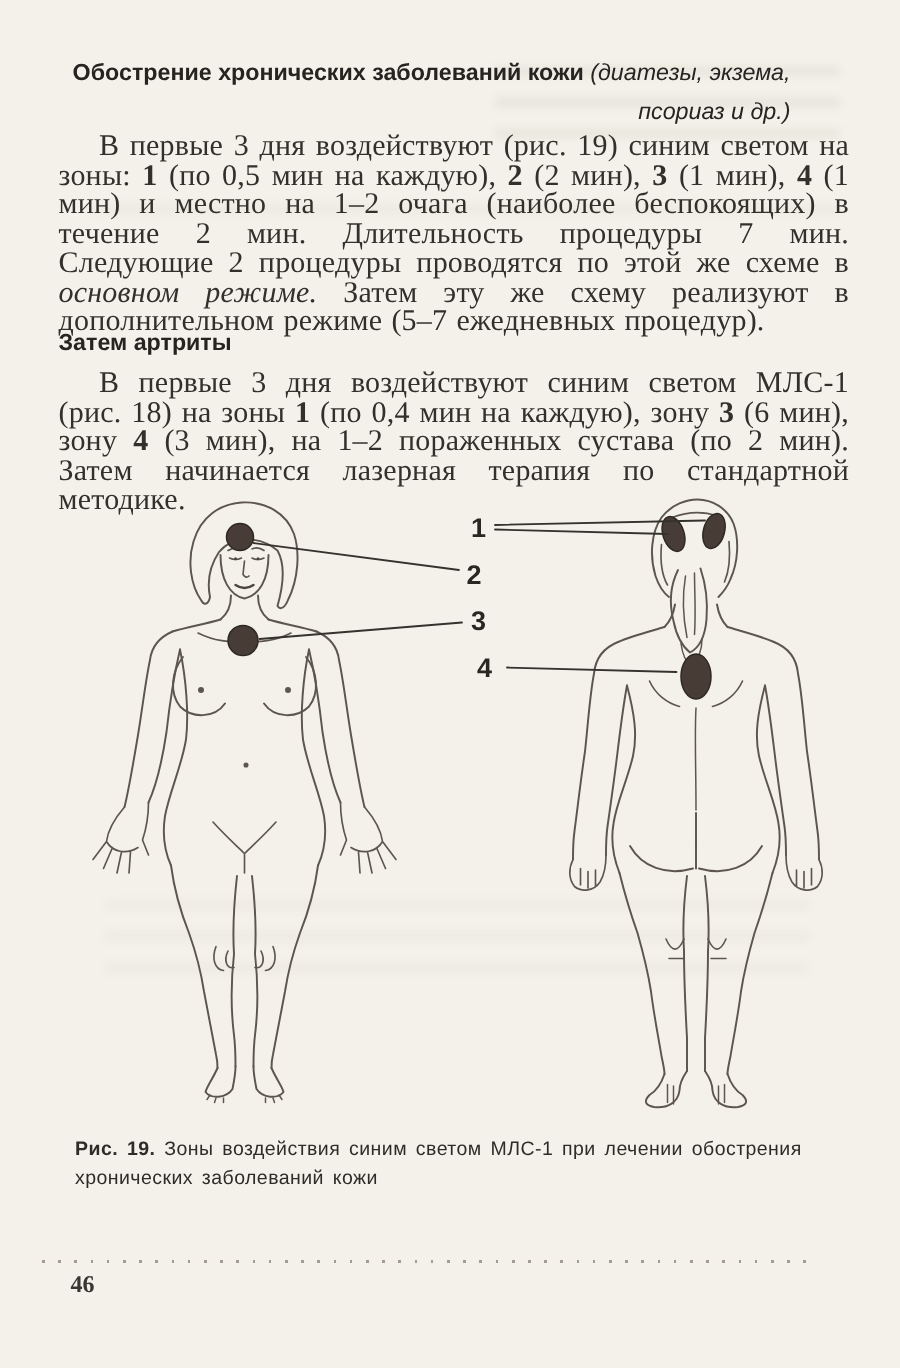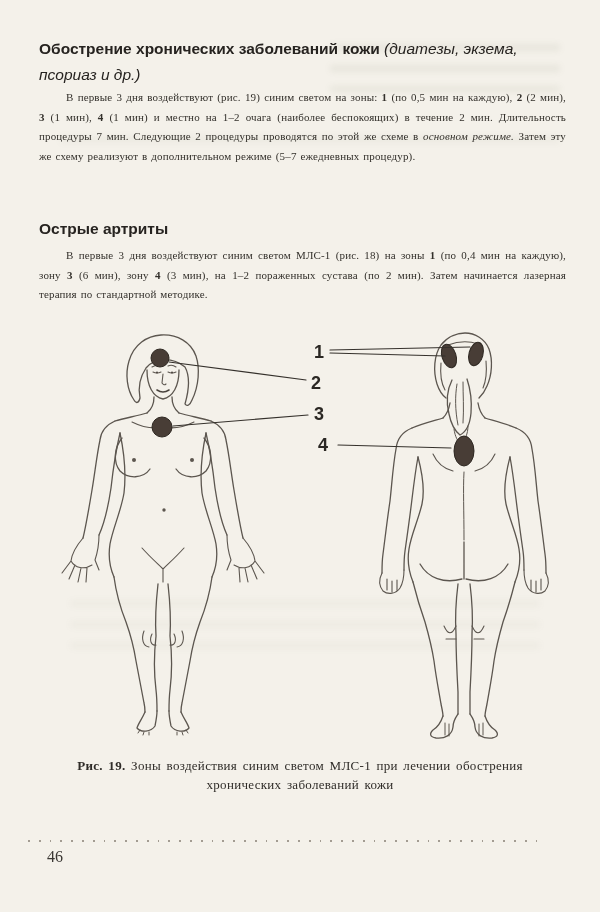--- a/index.html
+++ b/index.html
@@ -12,71 +12,71 @@
   
   .ghost { position:absolute; filter:blur(3px); opacity:.10; pointer-events:none;
            background:repeating-linear-gradient(180deg, #7d8468 0 7px, transparent 7px 21px); }
   .g1 { left:330px; top:44px;  width:230px; height:48px; }
   .g2 { left:60px;  top:136px; width:500px; height:16px; opacity:.06; }
   .g3 { left:70px;  top:600px; width:470px; height:60px; opacity:.05; }
 
   h1 {
     position:absolute; left:39px; top:36px; width:488px; margin:0;
     font-family:"Liberation Sans", sans-serif;
-    font-size:15.5px; line-height:26px; font-weight:bold; color:#262320;
+    font-size:15.5px; line-height:26px; font-weight:bold; color:#262320;text-align:right;
   }
   h1 .hi { font-weight:normal; font-style:italic; }
 
   h2 {
     position:absolute; left:39px; top:220px; margin:0;
     font-family:"Liberation Sans", sans-serif;
     font-size:15.5px; font-weight:bold; color:#262320;
   }
 
   p.body {
     position:absolute; left:39px; width:527px; margin:0;
-    font-size:11px; line-height:19.5px; text-align:justify; text-indent:27px;
+    font-size:20px; line-height:19.5px; text-align:justify; text-indent:27px;
     letter-spacing:.15px; word-spacing:1px;
   }
   .p1 { top:88px; }
   .p2 { top:246px; }
   p.body b { font-weight:bold; }
   p.body i { font-style:italic; }
 
   svg.figure { position:absolute; left:0; top:330px; }
 
   p.caption {
     position:absolute; left:50px; top:756px; width:500px; margin:0;
-    text-align:center; font-family:Liberation Serif, serif;
+    font-family:Liberation Sans, sans-serif;
     font-size:13px; line-height:19px; color:#2f2c28;
     letter-spacing:.3px; word-spacing:2px;
   }
   p.caption b { font-weight:bold; }
 
   .dots {
     position:absolute; left:28px; top:840px; width:512px; height:2px;
     background:repeating-linear-gradient(90deg, #a39c92 0 1.8px, transparent 1.8px 10.8px);
   }
   .pagenum {
     position:absolute; left:47px; top:848px;
-    font-size:16px; color:#3a3733;
+    font-size:16px; color:#3a3733;font-weight:bold;
   }
 </style>
 </head>
 <body>
 
 <div class="ghost g1"></div>
 <div class="ghost g2"></div>
 <div class="ghost g3"></div>
 
 <h1><span class="hb">Обострение хронических заболеваний кожи </span><span class="hi">(диатезы, экзема, псориаз и др.)</span></h1>
 
 <p class="body p1"><span>В первые 3 дня воздействуют (рис. 19) синим светом на зоны: </span><b>1</b><span> (по 0,5 мин на каждую), </span><b>2</b><span> (2 мин), </span><b>3</b><span> (1 мин), </span><b>4</b><span> (1 мин) и местно на 1–2 очага (наиболее беспокоящих) в течение 2 мин. Длительность процедуры 7 мин. Следующие 2 процедуры проводятся по этой же схеме в </span><i>основном режиме.</i><span> Затем эту же схему реализуют в дополнительном режиме (5–7 ежедневных процедур).</span></p>
 
-<h2>Острые артриты</h2>
+<h2>Затем артриты</h2>
 
 <p class="body p2"><span>В первые 3 дня воздействуют синим светом МЛС-1 (рис. 18) на зоны </span><b>1</b><span> (по 0,4 мин на каждую), зону </span><b>3</b><span> (6 мин), зону </span><b>4</b><span> (3 мин), на 1–2 пораженных сустава (по 2 мин). Затем начинается лазерная терапия по стандартной методике.</span></p>
 
 <svg class="figure" width="600" height="420" viewBox="0 0 600 420">
 
   <g fill="none" stroke="#5c564f" stroke-width="1.3" stroke-linecap="round" stroke-linejoin="round">
 
     <path d="M134,70 C127,60 125,44 129,31 C134,14 147,6 161,5 C177,4 191,12 196,26 C200,38 199,56 192,70 C190,75 187,77 185,74 C189,60 190,46 185,37 C173,27 155,27 146,38 C140,47 138,58 140,68 C139,73 136,74 134,70 Z"></path>
 
     <path d="M147,40 C147,56 153,67 163,69 C173,67 179,56 179,40"></path>

